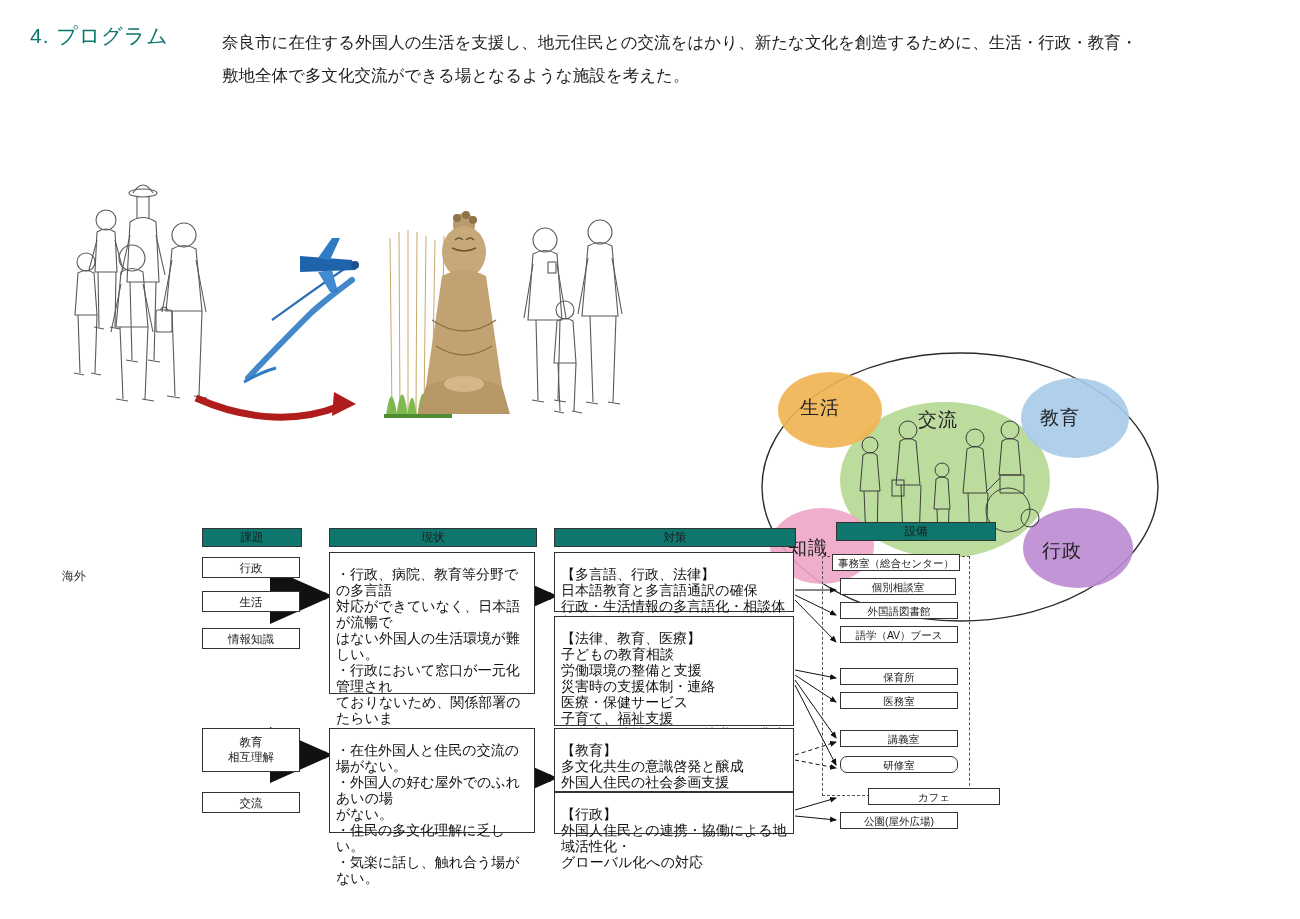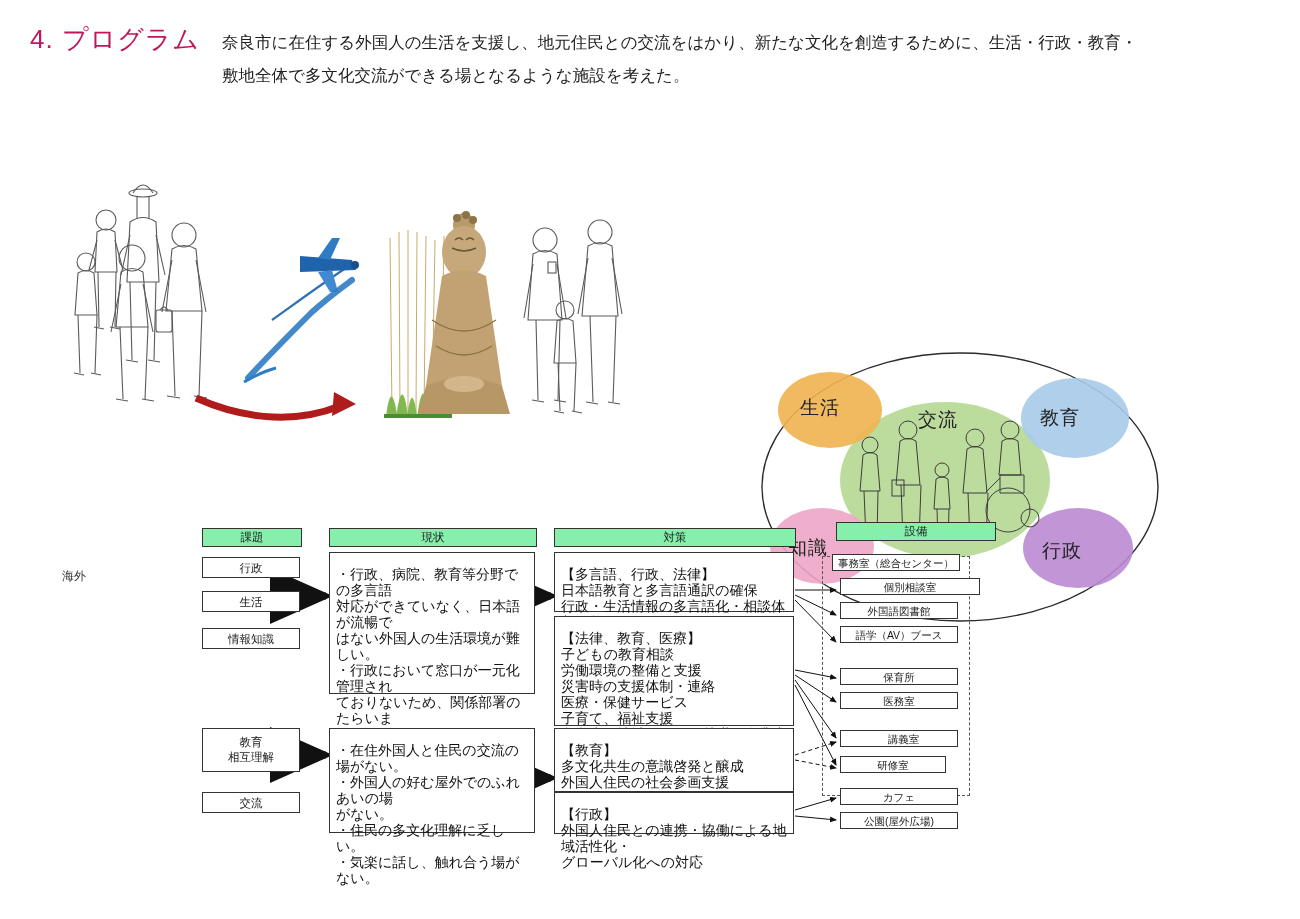--- a/index.html
+++ b/index.html
@@ -19,23 +19,23 @@
   
   #header-section {
     position: absolute;
     left: 0; top: 0;
     width: 1300px;
     height: 130px;
   }
   #section-number {
     position: absolute;
     left: 30px; top: 22px;
-    font-size: 26px;
+    font-size: 21px;
     letter-spacing: 1px;
-    color: #be185d;
+    color: #0f766e;
   }
   #intro-paragraph {
     position: absolute;
     left: 222px; top: 26px;
     width: 1010px;
     font-size: 16.5px;
     line-height: 33px;
     color: #1d1d1d;
     text-align: justify;
   }
@@ -77,21 +77,21 @@
   
   #flowchart {
     position: absolute;
     left: 0; top: 520px;
     width: 1300px;
     height: 340px;
   }
   .col-header {
     position: absolute;
     border: 1px solid #333;
-    background: #86efac;
+    background: #0f766e;
     font-size: 11.5px;
     text-align: center;
     line-height: 17px;
     height: 17px;
   }
   .box {
     position: absolute;
     border: 1px solid #333;
     background: #fff;
     box-sizing: border-box;
@@ -379,22 +379,22 @@
   <div class="text-box" style="left:554px; top:208px; width:240px; height:64px;">【教育】
 多文化共生の意識啓発と醸成
 外国人住民の社会参画支援
 地元住民の多文化理解促進</div>
   <div class="text-box" style="left:554px; top:272px; width:240px; height:42px;">【行政】
 外国人住民との連携・協働による地域活性化・
 グローバル化への対応</div>
 
   <div id="equip-dashed-group" style="left:822px; top:36px; width:148px; height:240px;"></div>
   <div class="equip-box" style="left:832px; top:34px; width:128px;">事務室（総合センター）</div>
-  <div class="equip-box" style="left:840px; top:58px; width:140px;">個別相談室</div>
+  <div class="equip-box" style="left:840px; top:58px; width:116px;">個別相談室</div>
   <div class="equip-box" style="left:840px; top:82px; width:118px;">外国語図書館</div>
   <div class="equip-box" style="left:840px; top:106px; width:118px;">語学（AV）ブース</div>
   <div class="equip-box" style="left:840px; top:148px; width:118px;">保育所</div>
   <div class="equip-box" style="left:840px; top:172px; width:118px;">医務室</div>
   <div class="equip-box" style="left:840px; top:210px; width:118px;padding-left:9px;">講義室</div>
-  <div class="equip-box" style="left:840px; top:236px; width:106px;">研修室</div>
-  <div class="equip-box" style="left:840px; top:268px; width:118px;">カフェ</div>
+  <div class="equip-box" style="left:840px; top:236px; width:118px;border-radius:7px;">研修室</div>
+  <div class="equip-box" style="left:868px; top:268px; width:132px;">カフェ</div>
   <div class="equip-box" style="left:840px; top:292px; width:118px;">公園(屋外広場)</div>
 </div>
 
 </body></html>

